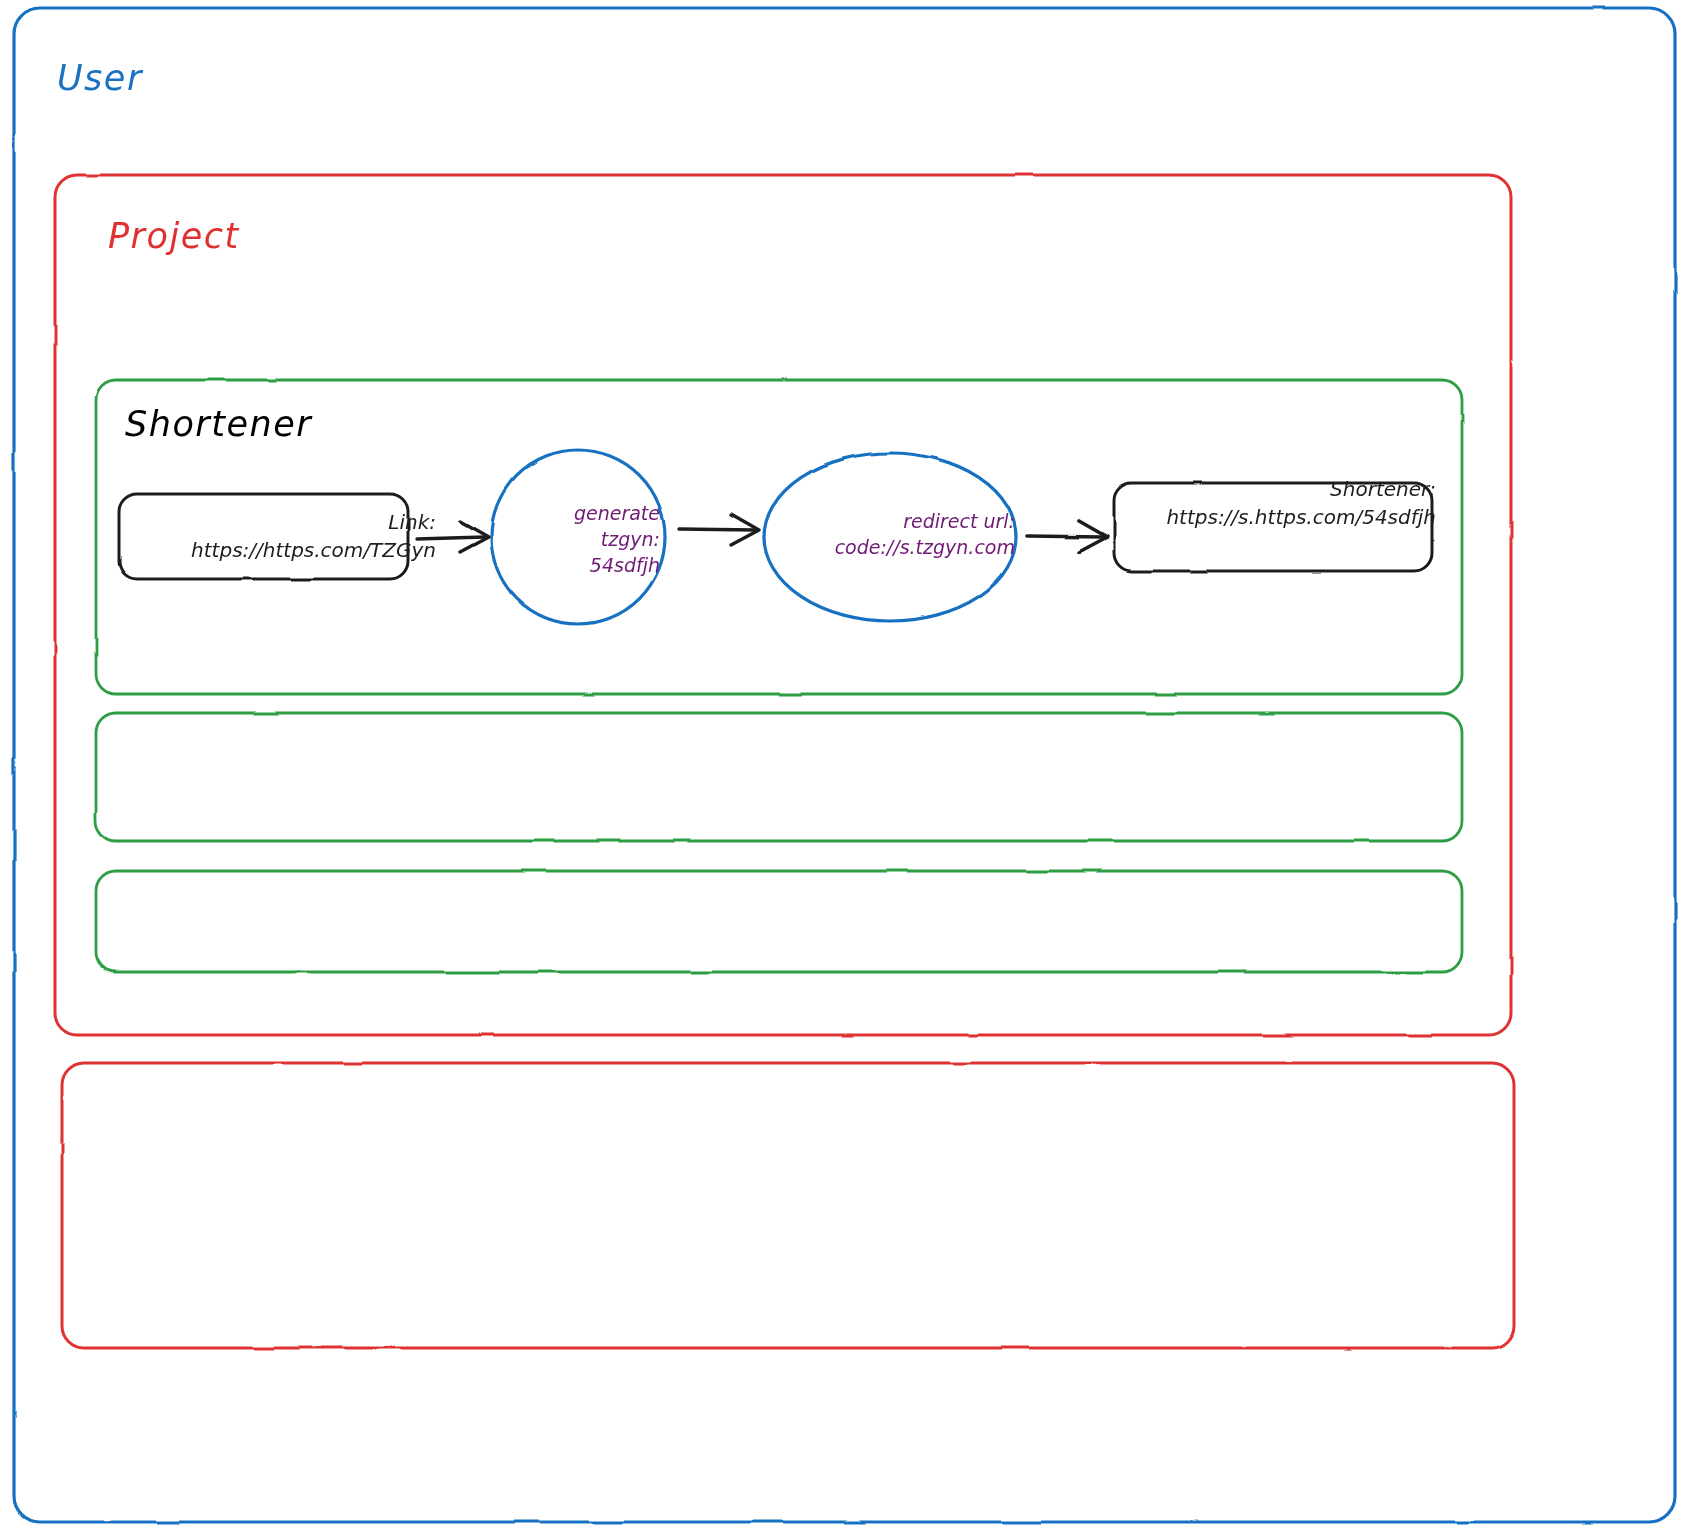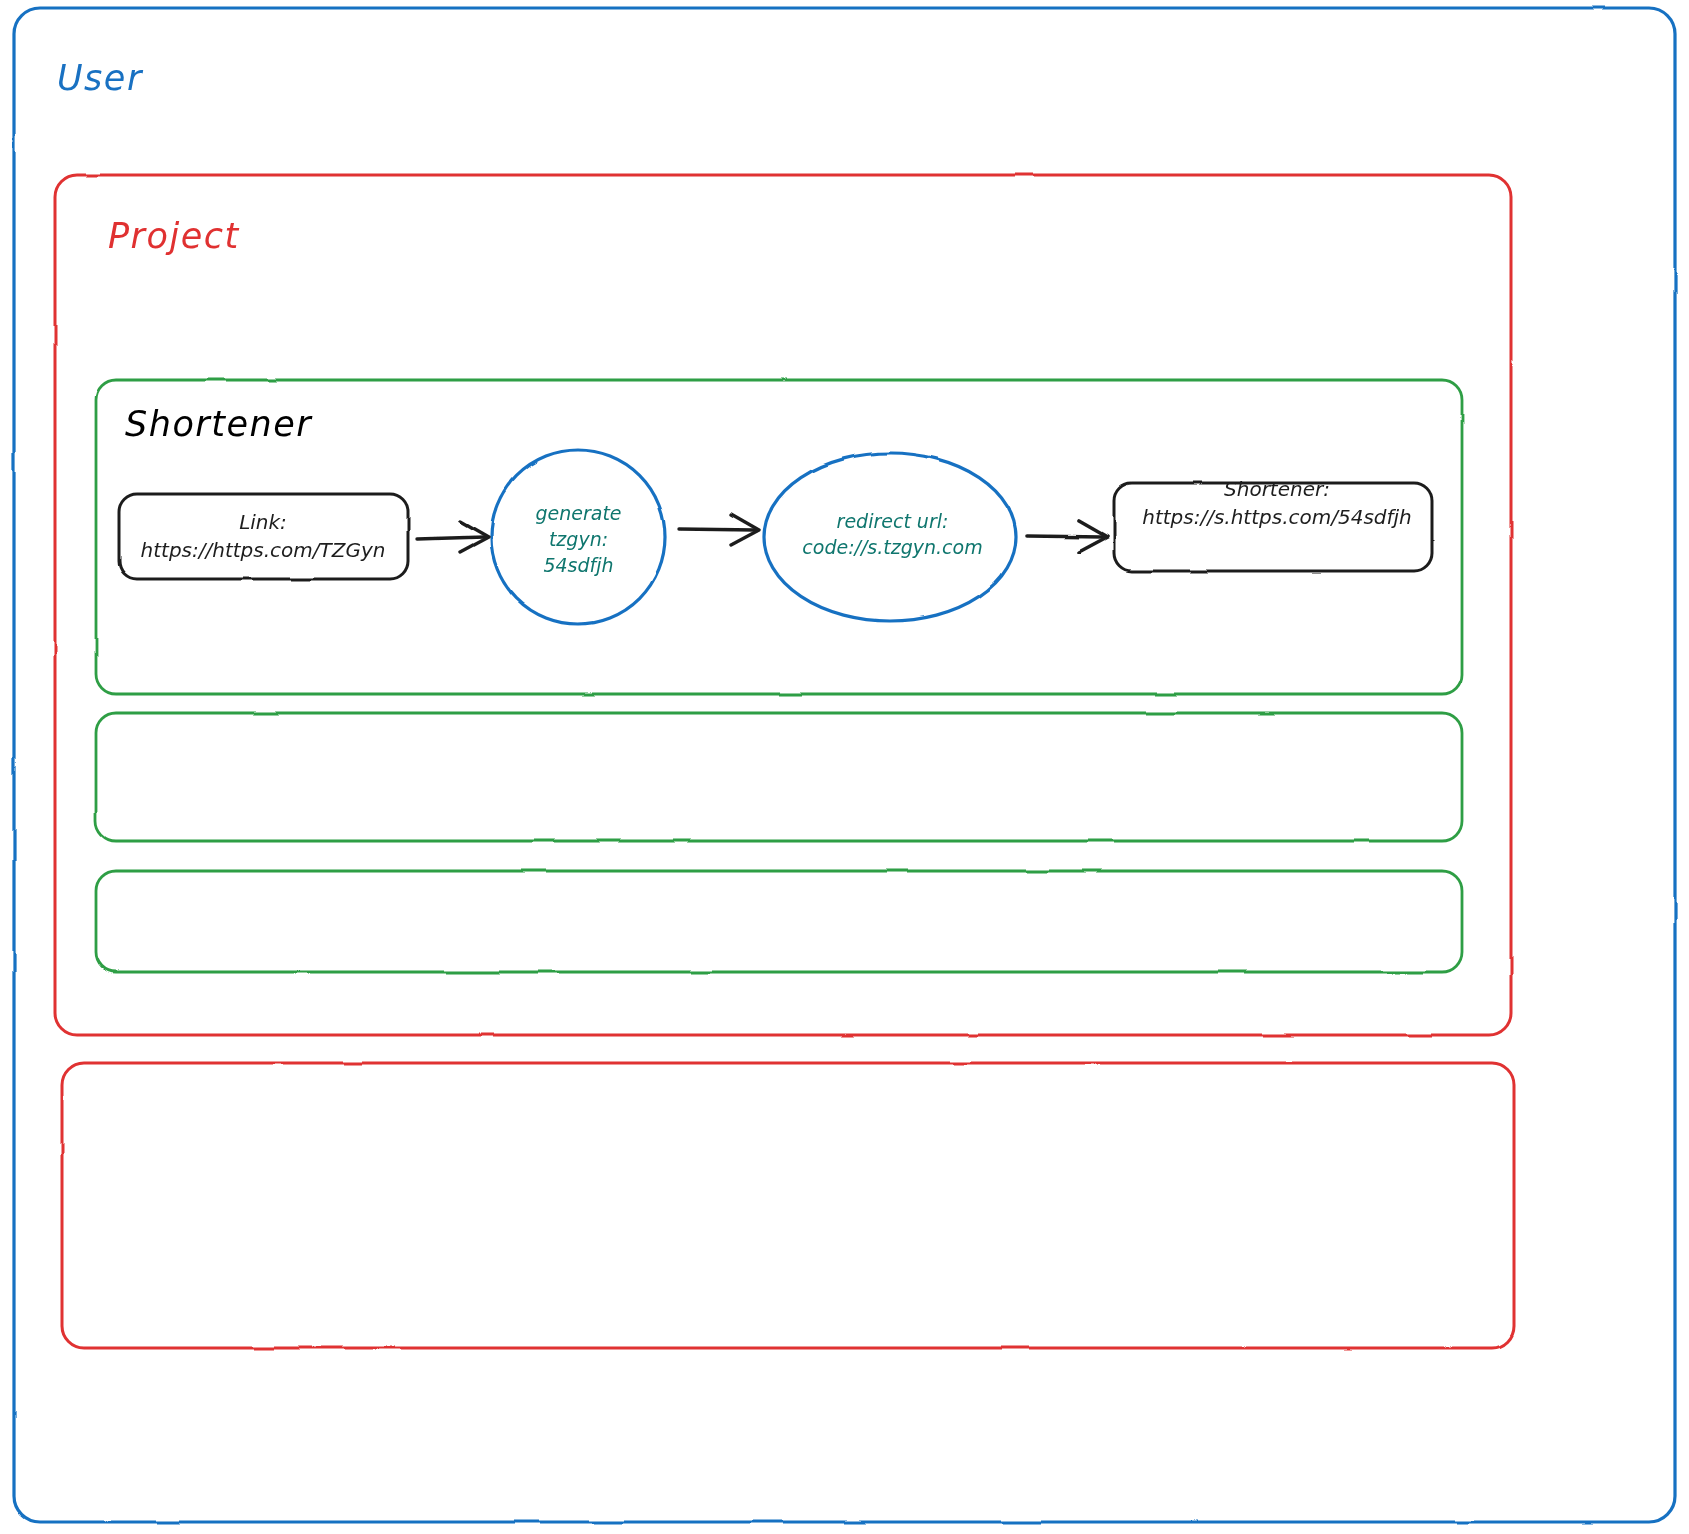--- a/index.html
+++ b/index.html
@@ -35,29 +35,29 @@
     font-style: italic;
     font-weight: 400;
   }
   .title-user    { color: #1971c2; left: 57px;  top: 58px; text-align: right; }
   .title-project { color: #e03131; left: 108px; top: 216px; }
   .title-shortener { color: #000000; left: 125px; top: 404px; }
 
   
   .node-text {
     position: absolute;
-    text-align: center;
+    text-align: right;
     font-style: italic;
     line-height: 1.38;
     white-space: nowrap;
   }
   .node-text.dark { color: #1e1e1e; }
-  .node-text.blue { color: #0f766e; font-style: italic; }
+  .node-text.blue { color: #701a75; font-style: italic; }
 
-  .t-link      { left: 122px;  top: 509px;  width: 282px; font-size: 20px; }
+  .t-link      { left: 122px;  top: 509px;  width: 282px; font-size: 20px; padding-left: 32px; }
   .t-generate  { left: 497px;  top: 500px;  width: 163px; font-size: 19px; }
   .t-redirect  { left: 770px;  top: 508px;  width: 245px; font-size: 19px; }
   .t-shortener { left: 1118px; top: 476px;  width: 318px; font-size: 20px; }
 </style>
 </head>
 <body>
 
 <svg id="canvas" viewBox="0 0 1689 1534" xmlns="http://www.w3.org/2000/svg">
   <defs>
     <filter id="rough" x="-5%" y="-5%" width="110%" height="110%">

